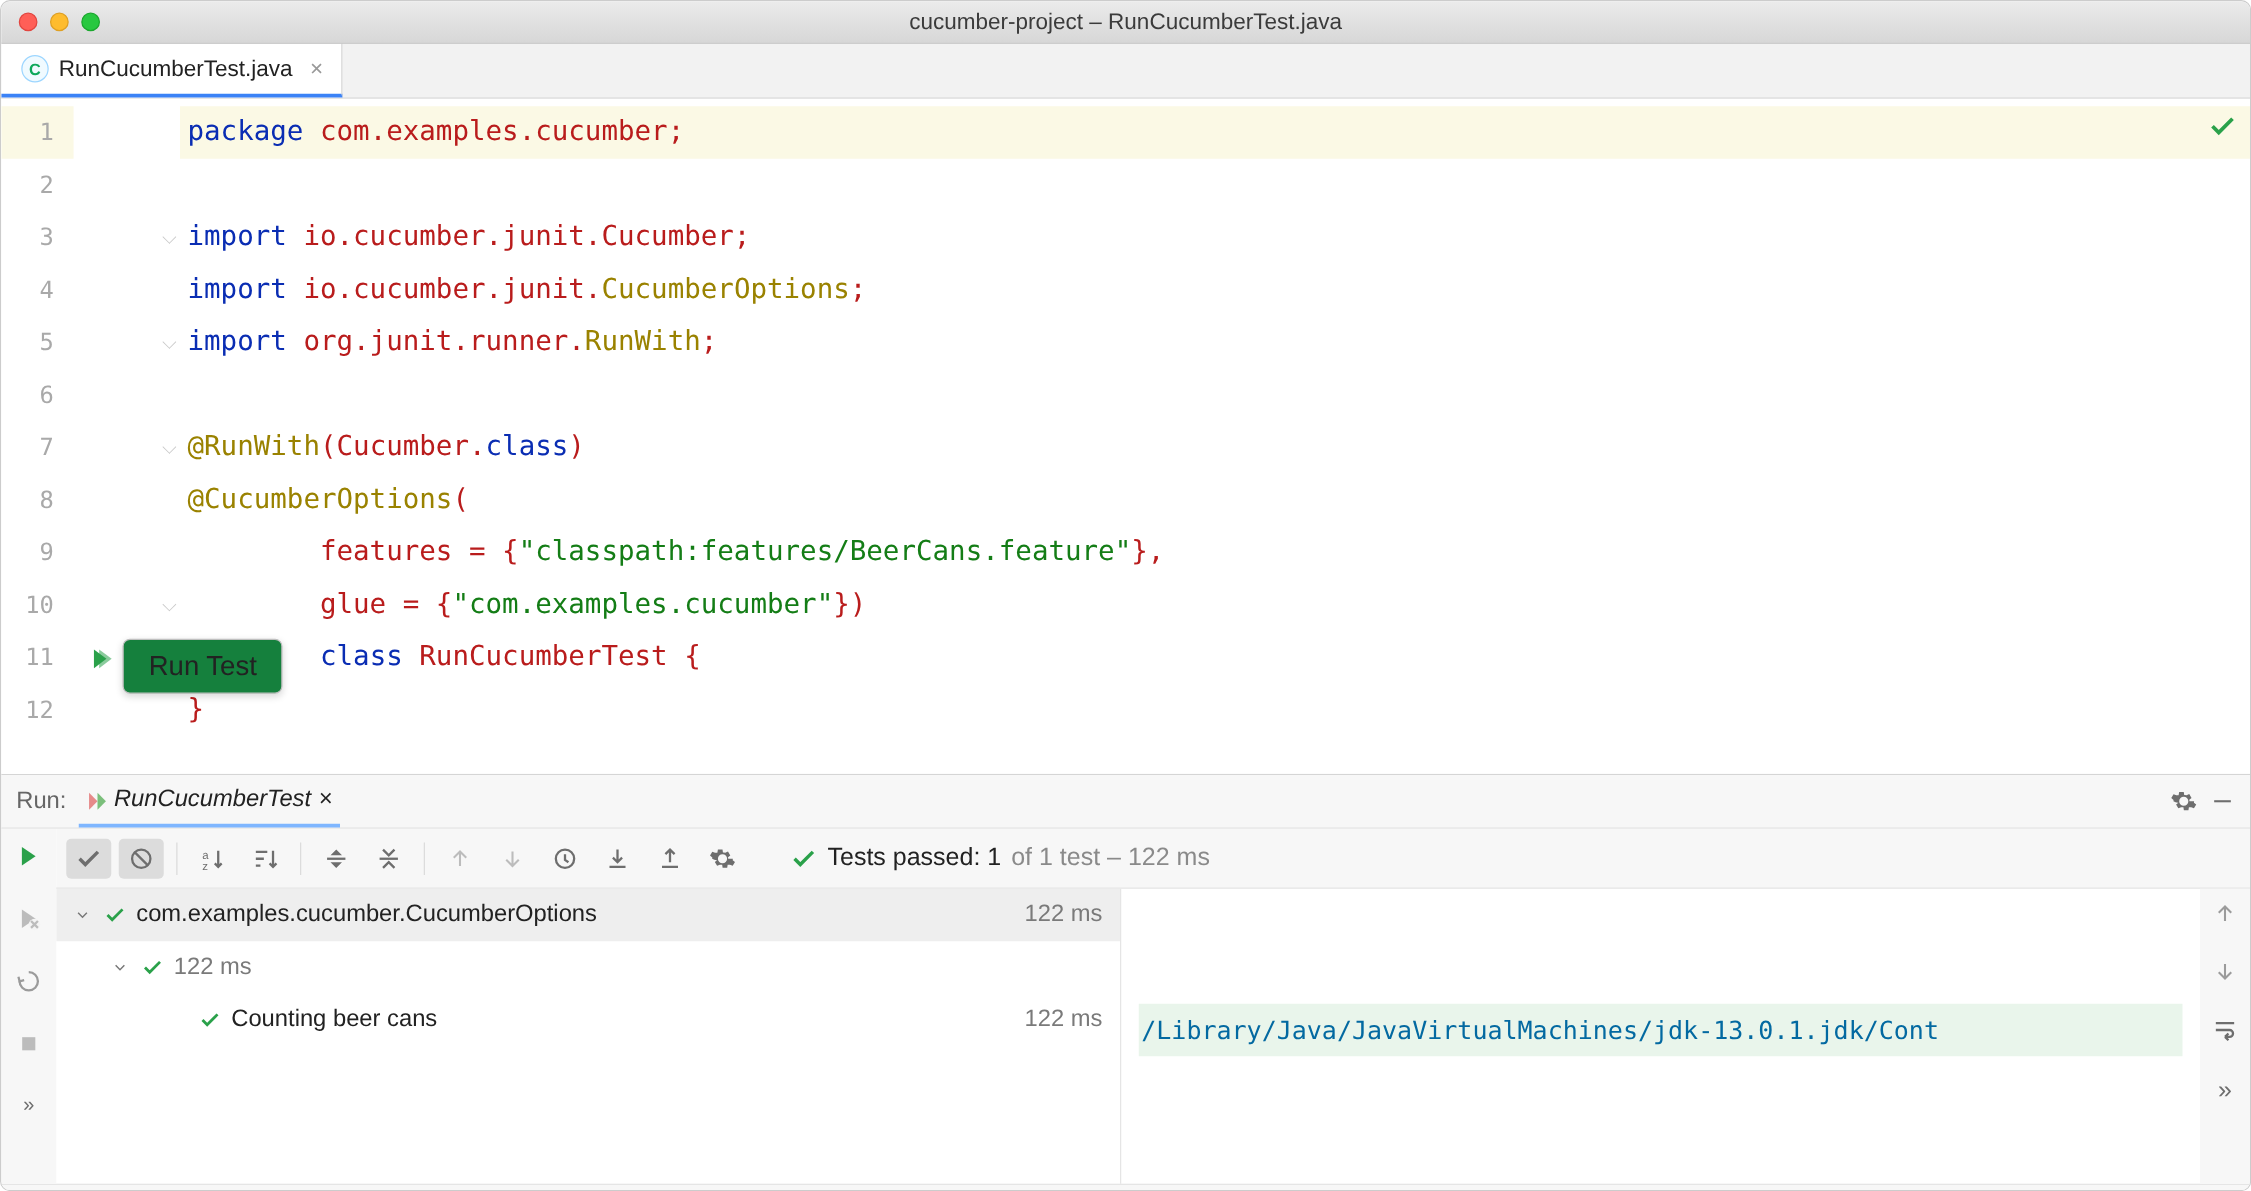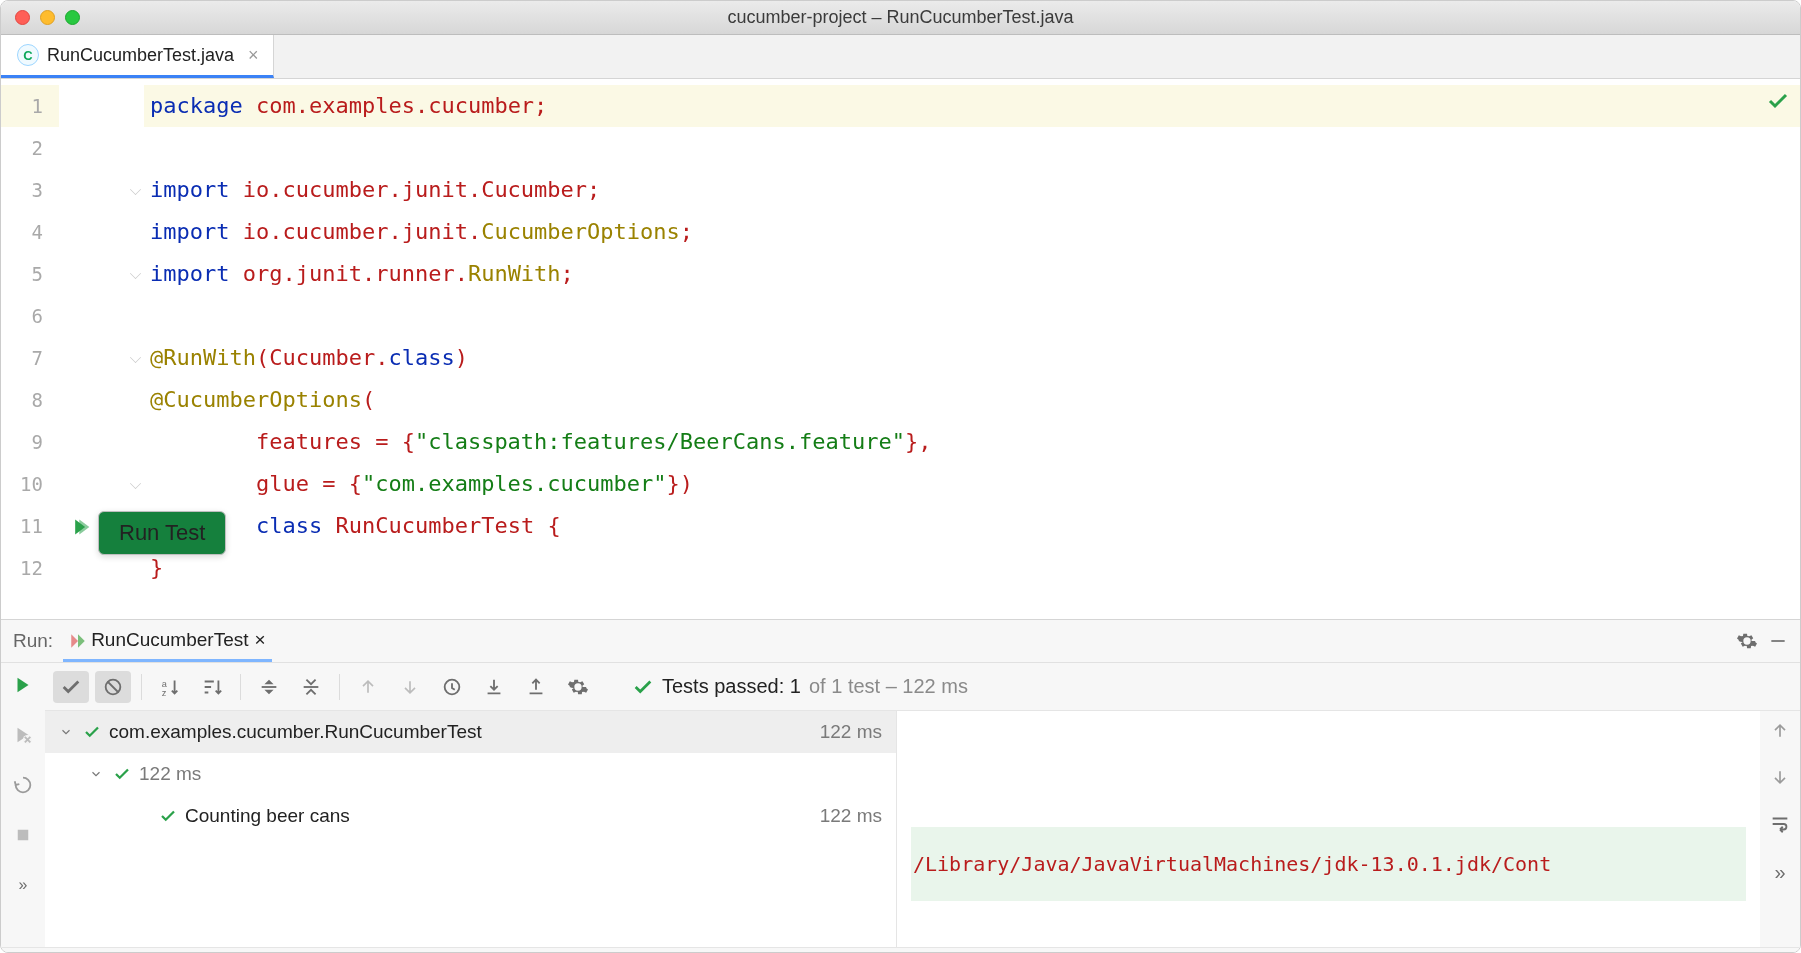--- a/index.html
+++ b/index.html
@@ -145,20 +145,21 @@
   padding: 0 12px;
   gap: 10px;
 }
 .runbar .lbl { color: #666; font-size: 19px; }
 .runbar .runtab {
   display: flex; align-items: center; gap: 6px;
   padding: 0 6px;
   border-bottom: 3px solid #7fb6ff;
   height: 100%;
   font-size: 19px;
+  font-style: italic;
 }
 .runbar .runtab .ricon {
   width: 16px; height: 16px; display: inline-block;
 }
 .runbar .spacer { flex: 1; }
 .icon-btn { color: #6e6e6e; cursor: pointer; font-size: 20px; }
 
 
 .test-toolbar {
   height: 48px;
@@ -214,21 +215,21 @@
 
 .console-panel {
   flex: 1;
   font-family: "Menlo", "Consolas", monospace;
   font-size: 20px;
   line-height: 42px;
   padding: 8px 14px;
   position: relative;
   white-space: pre;
 }
-.console-panel .l1 { background: #e9f5eb; padding: 16px 2px; color: #b91c1c; margin-top: 24px; }
+.console-panel .l1 { background: #e9f5eb; padding: 0 2px; color: #0369a1; }
 
 .right-sidecol {
   width: 40px;
   display: flex; flex-direction: column; align-items: center;
   padding-top: 10px; gap: 26px;
   background: #f7f7f7;
 }
 
 .status-row {
   height: 28px;
@@ -470,21 +471,21 @@
             <span class="chev">
               <svg viewBox="0 0 24 24" width="14" height="14">
                 <path d="M6 9l6 6 6-6" fill="none" stroke="#777" stroke-width="2"></path>
               </svg>
             </span>
             <span class="ok">
               <svg viewBox="0 0 24 24" width="18" height="18">
                 <path fill="none" stroke="#2aa14a" stroke-width="3" d="M4 12l5 5L20 6"></path>
               </svg>
             </span>
-            <span class="name">com.examples.cucumber.RunCucumberTest</span>
+            <span class="name">com.examples.cucumber.CucumberOptions</span>
             <span class="ms">122 ms</span>
           </div>
           <div class="tree-row indent1">
             <span class="chev">
               <svg viewBox="0 0 24 24" width="14" height="14">
                 <path d="M6 9l6 6 6-6" fill="none" stroke="#777" stroke-width="2"></path>
               </svg>
             </span>
             <span class="ok">
               <svg viewBox="0 0 24 24" width="18" height="18">

